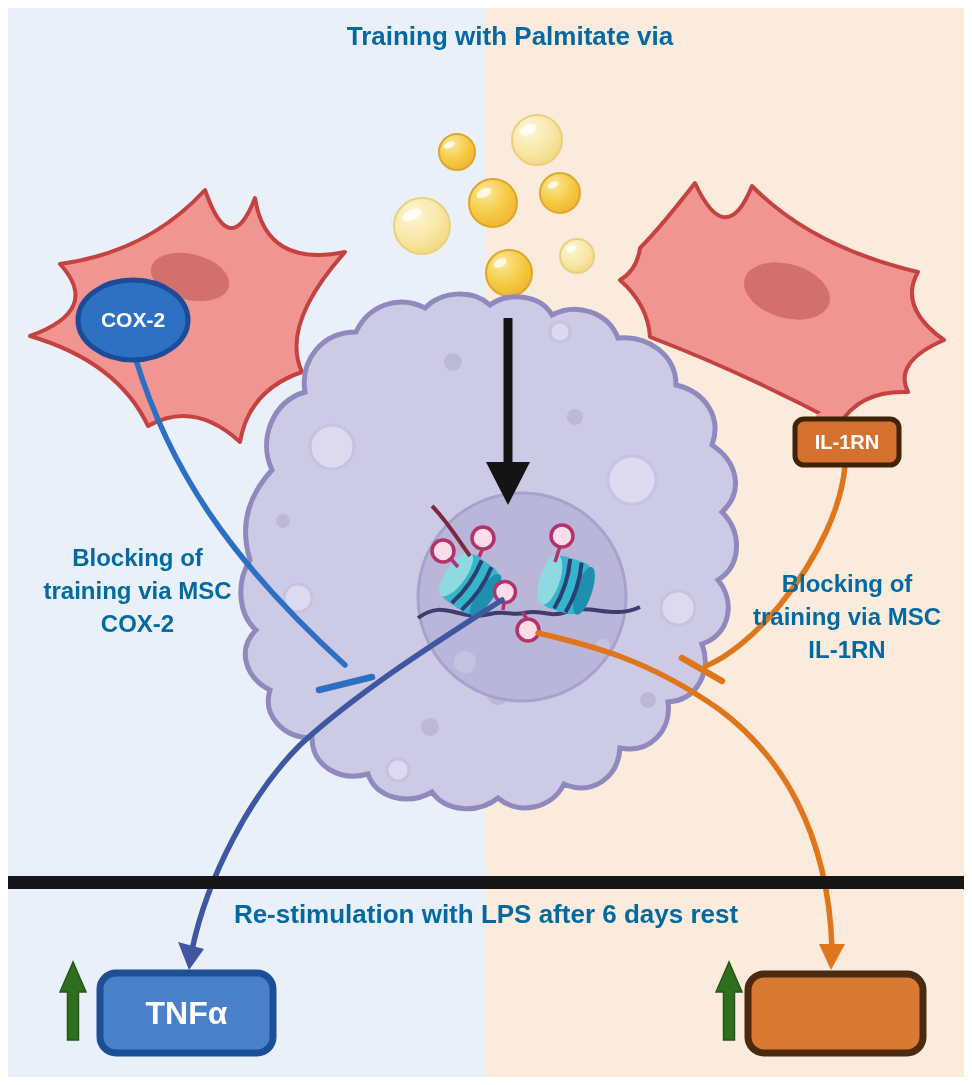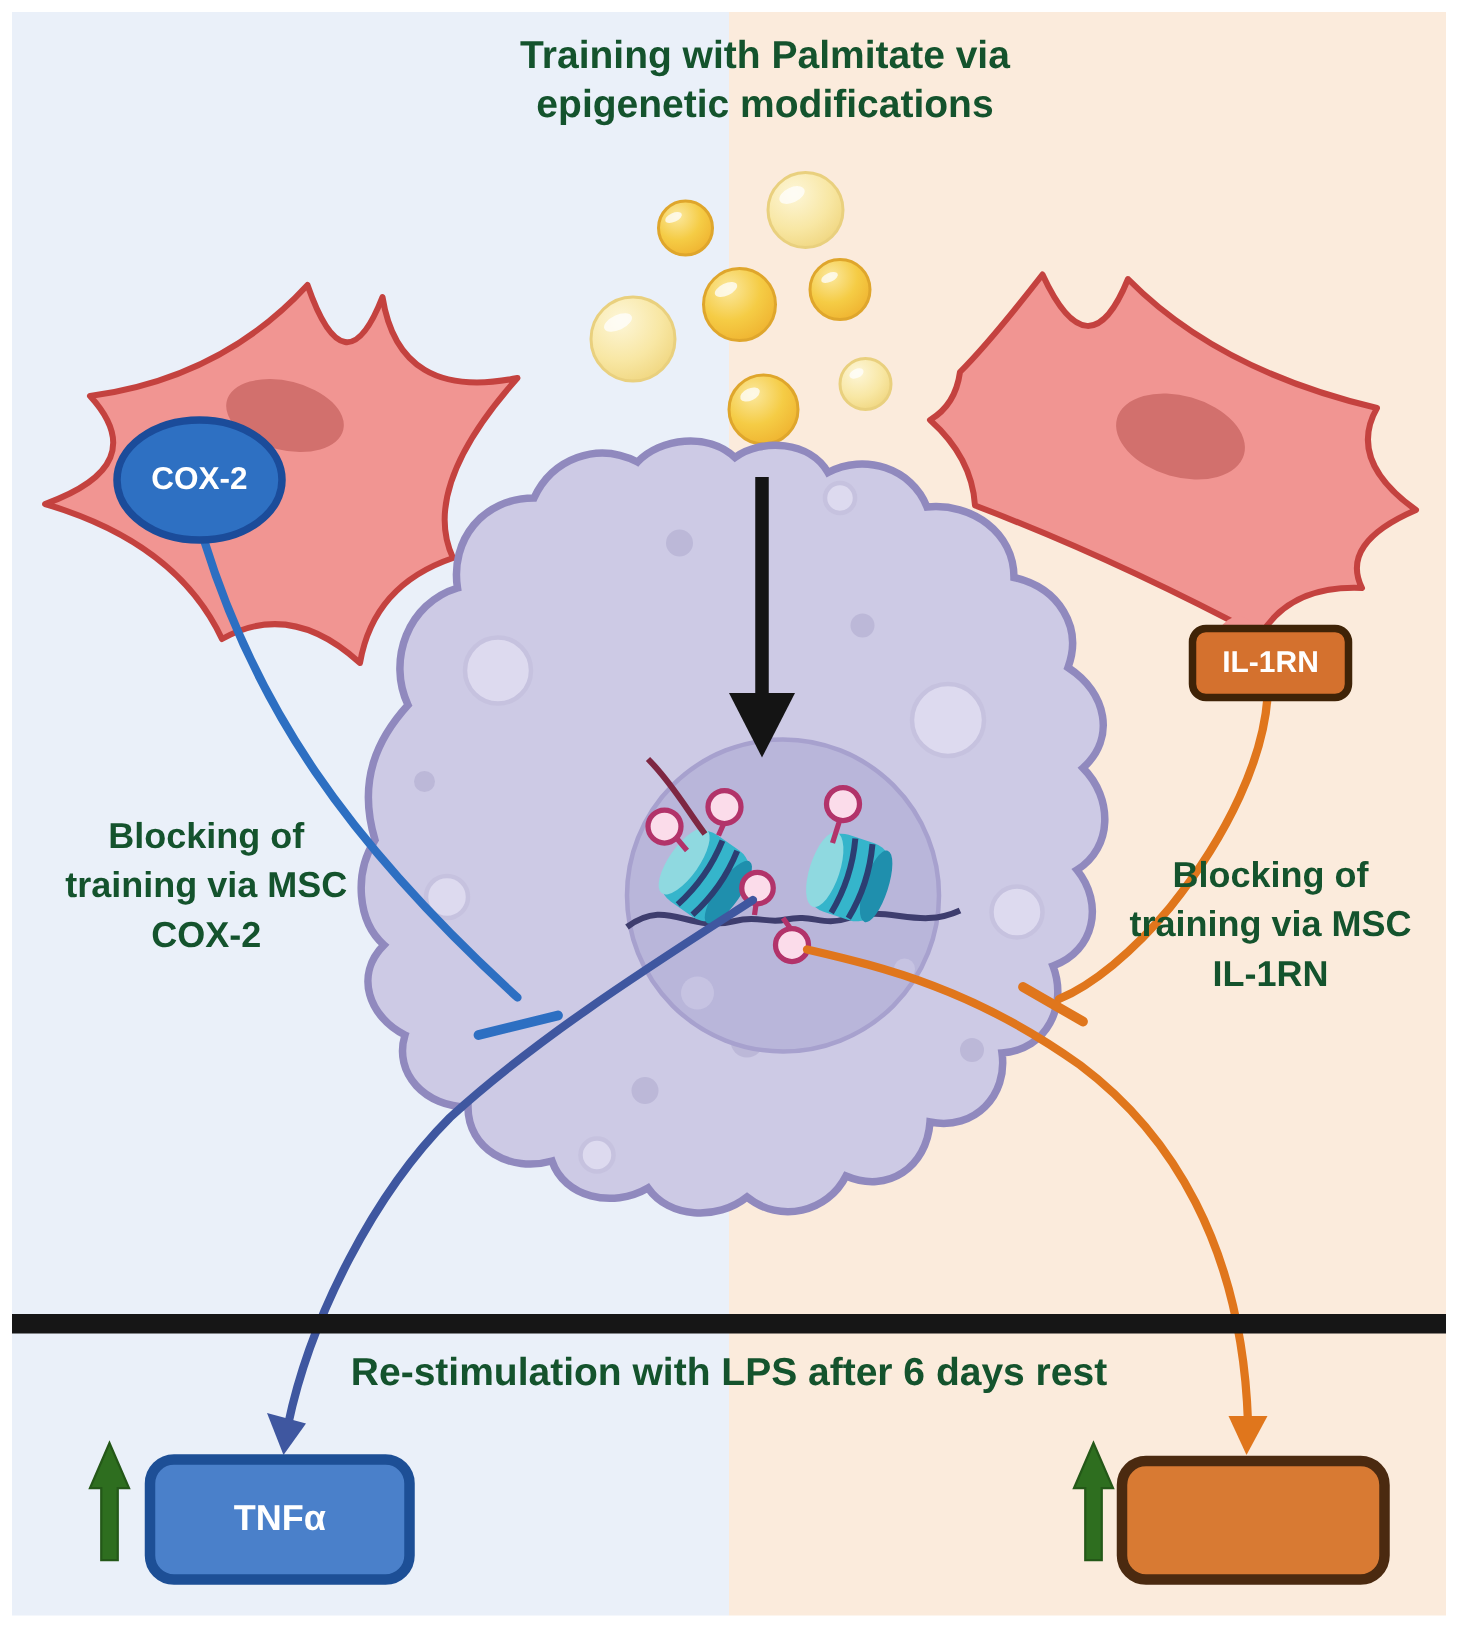--- a/index.html
+++ b/index.html
@@ -2,29 +2,29 @@
 <html><head>
 <meta charset="utf-8">
 <style>
   html,body{margin:0;padding:0;background:#ffffff;}
   #canvas{position:relative;width:972px;height:1085px;background:#ffffff;overflow:hidden;
           font-family:"Liberation Sans",sans-serif;}
   .bg{position:absolute;top:8px;height:1069px;}
   #bg-left{left:8px;width:478px;background:#EAF0F9;}
   #bg-right{left:486px;width:478px;background:#FBEBDC;}
   svg{position:absolute;left:0;top:0;}
-  .label{position:absolute;font-weight:bold;color:#14532d;text-align:center;}
+  .label{position:absolute;font-weight:bold;color:#0369a1;text-align:center;}
   .title{left:235px;top:20px;width:550px;font-size:26px;line-height:33px;}
   .blocking-left{left:10px;top:541px;width:255px;font-size:24px;line-height:33px;}
   .blocking-right{left:718px;top:567px;width:258px;font-size:24px;line-height:33px;}
   .restim{left:0;top:899px;width:972px;font-size:26px;}
   .badge{color:#ffffff;}
   .cox2{left:78px;top:281px;width:110px;height:78px;line-height:78px;font-size:21px;}
   .il1rn{left:795px;top:419px;width:104px;height:46px;line-height:46px;font-size:20px;}
-  .tnfa{left:100px;top:973px;width:173px;height:80px;line-height:80px;font-size:24px;}
+  .tnfa{left:100px;top:973px;width:173px;height:80px;line-height:80px;font-size:32px;}
   .il6{left:748px;top:974px;width:175px;height:79px;line-height:79px;font-size:32px;}
 </style>
 </head>
 <body>
 
 <div id="canvas">
   <div id="bg-left" class="bg"></div>
   <div id="bg-right" class="bg"></div>
 
   <svg width="972" height="1085" viewBox="0 0 972 1085">
@@ -163,21 +163,20 @@
     <polygon fill="#2E6E1F" stroke="#245818" stroke-width="1.5" points="729,962 716,992 723.5,992 723.5,1040 734.5,1040 734.5,992 742,992"></polygon>
 
     <ellipse cx="133" cy="320" rx="55" ry="40" fill="#2E70C2" stroke="#1B4C9A" stroke-width="5"></ellipse>
     <rect x="795" y="419" width="104" height="46" rx="9" fill="#D4712E" stroke="#3F2307" stroke-width="5"></rect>
     <rect x="100" y="973" width="173" height="80" rx="16" fill="#4A80CA" stroke="#1D4F96" stroke-width="7"></rect>
     <rect x="748" y="974" width="175" height="79" rx="16" fill="#D87A33" stroke="#4B2A10" stroke-width="7"></rect>
   </svg>
 
   <div class="label title">
     <div>Training with Palmitate via</div>
-    <div>epigenetic modifications</div>
   </div>
 
   <div class="label blocking-left">
     <div>Blocking of</div>
     <div>training via MSC</div>
     <div>COX-2</div>
   </div>
 
   <div class="label blocking-right">
     <div>Blocking of</div>

